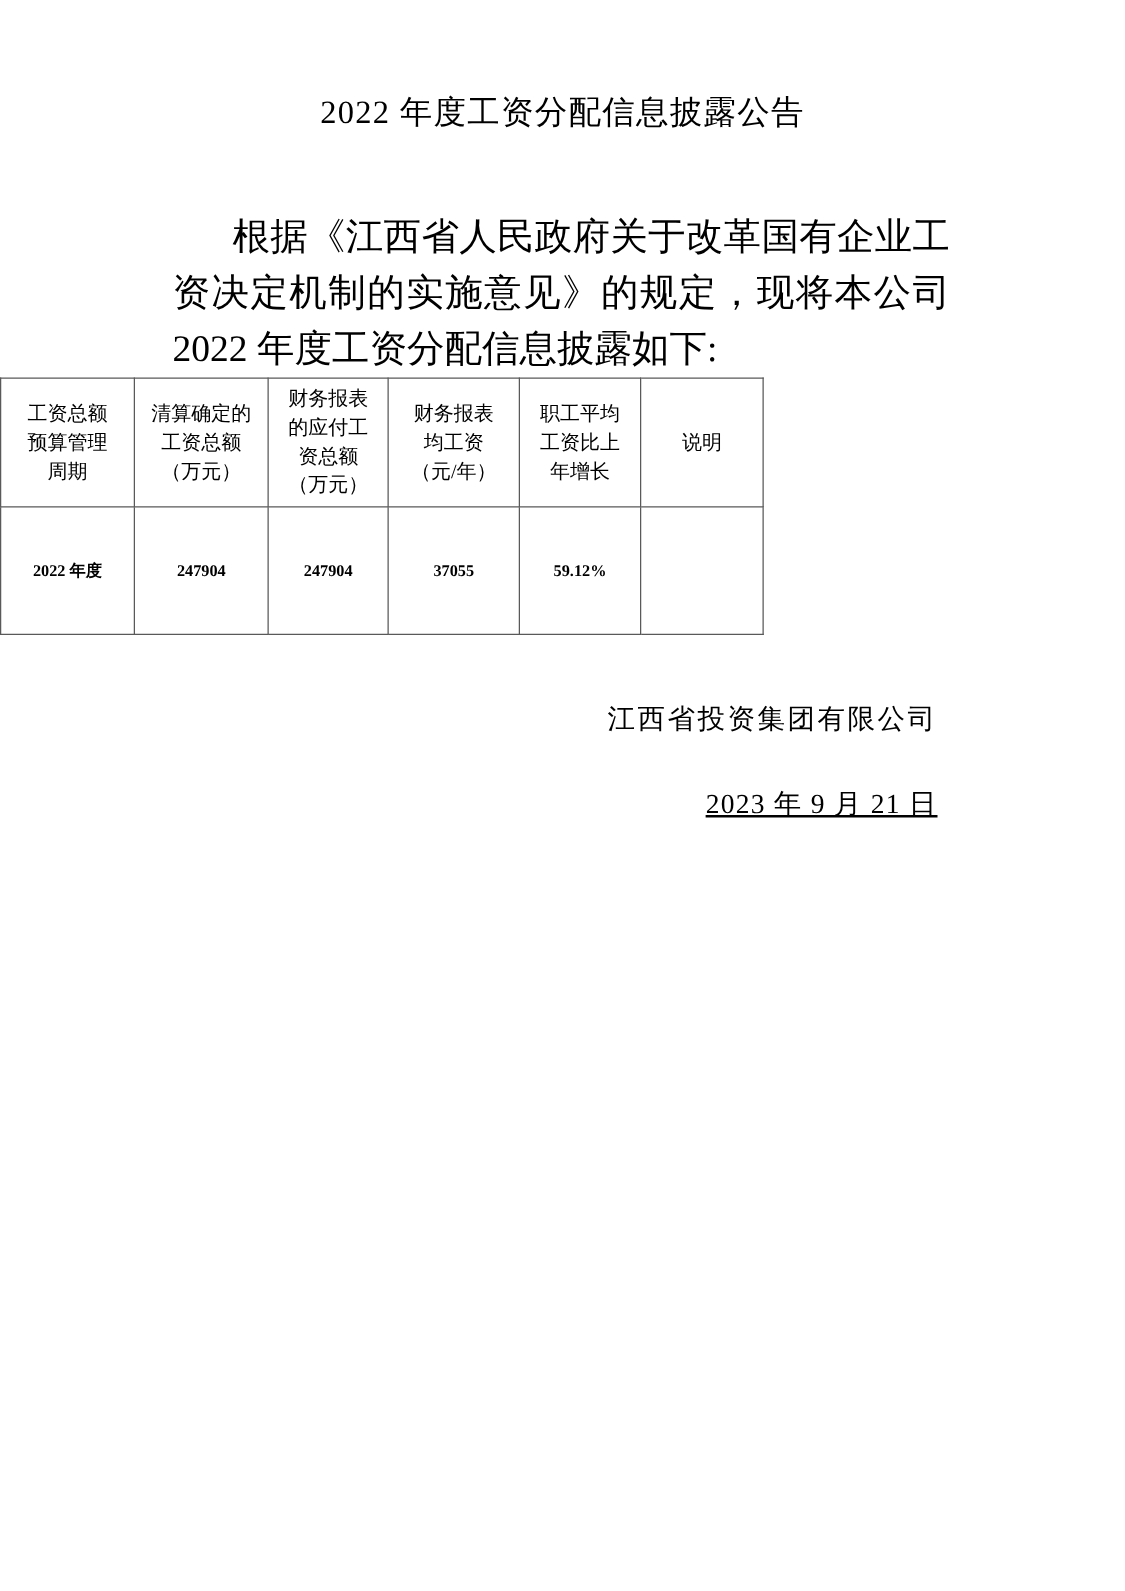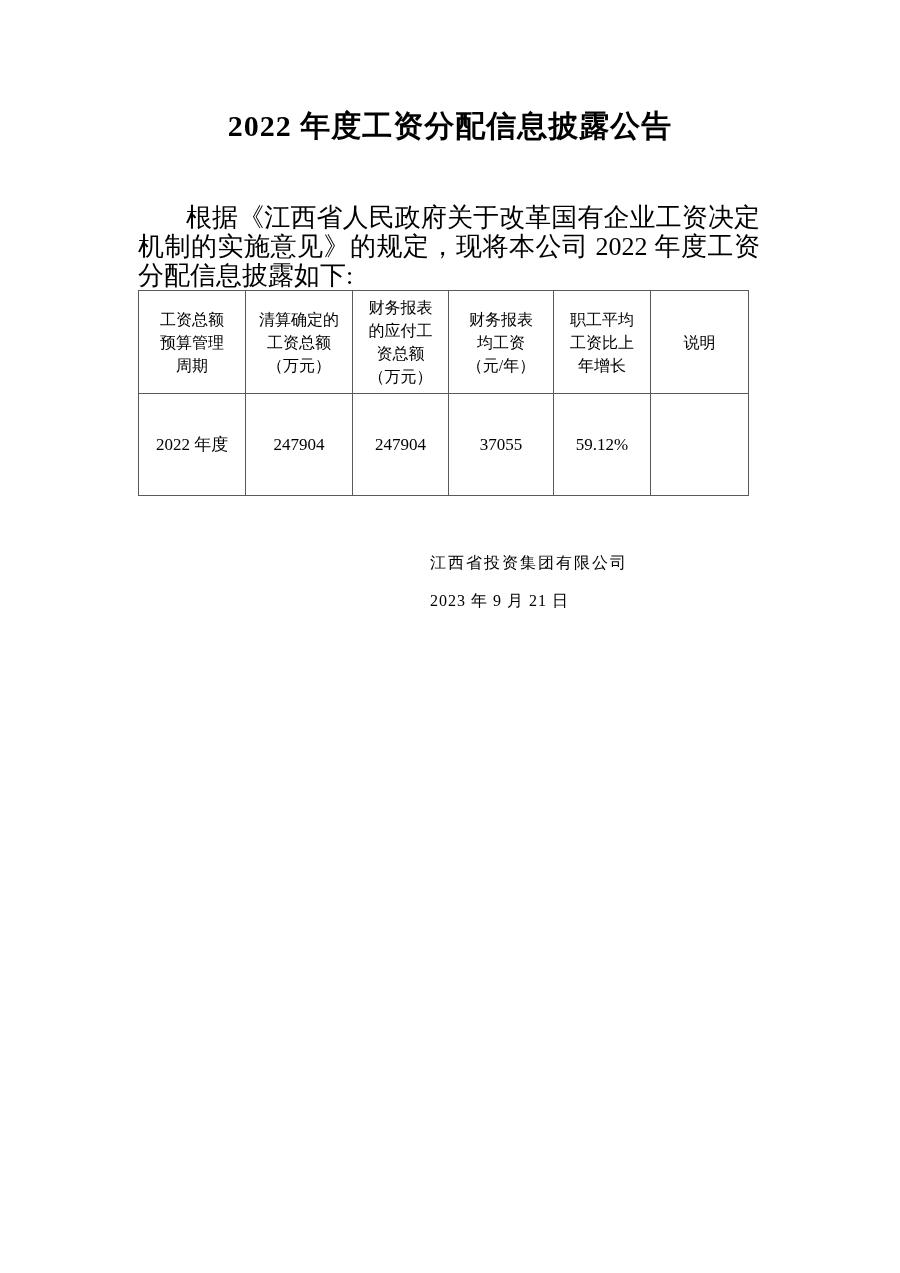--- a/index.html
+++ b/index.html
@@ -15,74 +15,75 @@
     position: relative;
     overflow: hidden;
   }
   .page {
     width: 900px;
     height: 1273px;
     background: #ffffff;
   }
   .doc-title {
     margin: 0;
-    padding-top: 106px;
+    padding-top: 70px;
     text-align: center;
-    font-size: 30px;
+    font-size: 26px;
     line-height: 40px;
-    font-weight: 700;
+    font-weight: 400;
     letter-spacing: 1px;
   }
   .intro-paragraph {
     margin: 57px 0 0 138px;
     width: 622px;
-    font-size: 26px;
-    line-height: 29px;
+    font-size: 30px;
+    line-height: 45px;
     text-align: justify;
     text-justify: inter-ideograph;
     text-indent: 48px;
   }
   table.wage-table {
-    margin-left: 138px;
     width: 610px;
     border-collapse: collapse;
     table-layout: fixed;
   }
   .wage-table th,
   .wage-table td {
     border: 1px solid #595959;
     text-align: center;
     vertical-align: middle;
     font-weight: normal;
     padding: 0 2px;
   }
   .wage-table thead th {
     height: 102px;
     font-size: 16px;
     line-height: 23px;
     white-space: pre-line;
   }
   .wage-table tbody td {
     height: 101px;
-    font-size: 17px;
+    font-size: 13px;
     line-height: 24px;
+    font-weight: bold;
   }
   .signature-block {
     width: 320px;
     margin: 52px 150px 0 auto;
-    text-align: left;
-    font-size: 16px;
+    text-align: right;
+    font-size: 22px;
     line-height: 30px;
   }
   .company-name {
     letter-spacing: 2px;
   }
   .signature-date {
-    margin-top: 8px;
+    margin-top: 38px;
     letter-spacing: 1px;
+    text-decoration: underline;
   }
 </style>
 </head>
 <body>
 
 <div class="page">
 
   <h1 class="doc-title">2022 年度工资分配信息披露公告</h1>
 
   <p class="intro-paragraph">根据《江西省人民政府关于改革国有企业工资决定机制的实施意见》的规定，现将本公司 2022 年度工资分配信息披露如下:</p>

